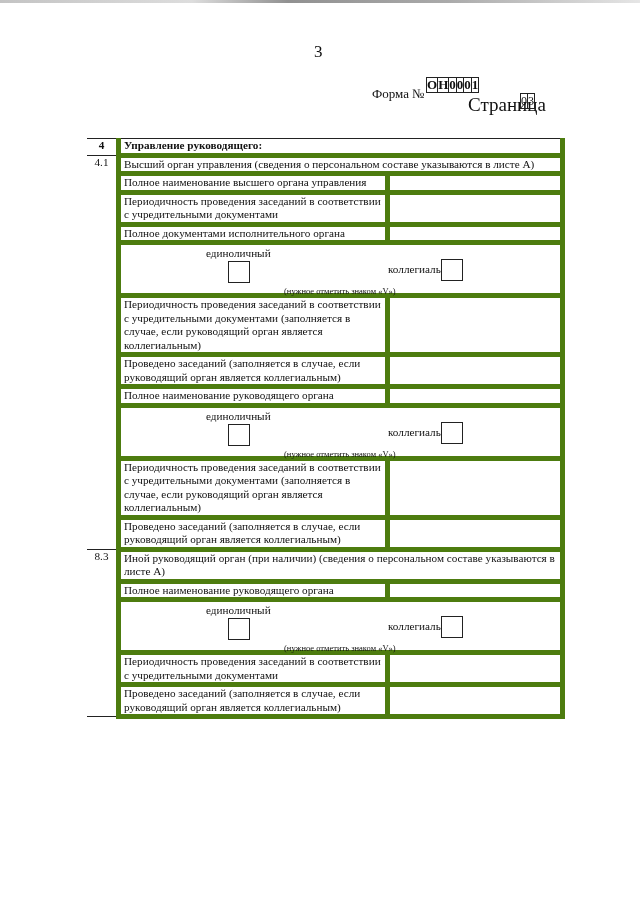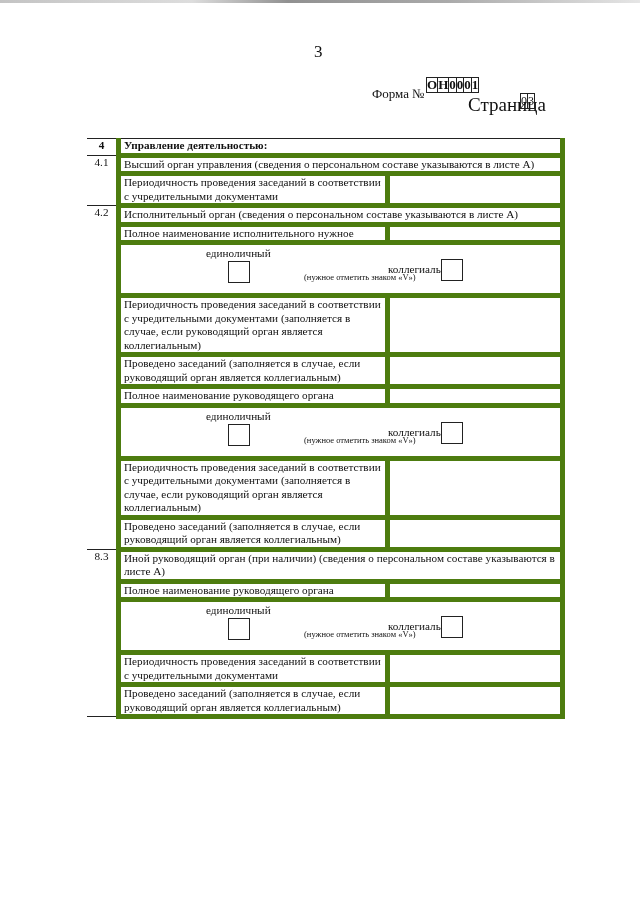--- a/index.html
+++ b/index.html
@@ -25,21 +25,21 @@
   table.main tr.sec td.num { border-top: 1px solid #222; }
   table.main tr.first td { border-top: 1.5px solid #222; }
   table.main td.lbl { width: 258px; }
   .bold { font-weight: bold; }
   .choice-cell { position: relative; height: 48px; }
   .choice-a { position: absolute; left: 85px; top: 2px; text-align: center; }
   .choice-b { position: absolute; left: 267px; top: 18px; }
   .box-a, .box-b { position: absolute; width: 20px; height: 20px; border: 1px solid #222; background: #fff; }
   .box-a { left: 107px; top: 16px; }
   .box-b { left: 320px; top: 14px; }
-  .hint { position: absolute; left: 163px; top: 26px; font-size: 8.5px; white-space: nowrap; margin-left: 20px; }
+  .hint { position: absolute; left: 163px; top: 40px; font-size: 8.5px; white-space: nowrap; }
 </style>
 </head>
 <body>
 
 <div class="scan-top"></div>
 
 <div class="page-num">3</div>
 
 <div class="form-no">
   <span class="form-label">Форма №</span>
@@ -65,40 +65,41 @@
       </tr>
     </tbody>
       </table>
   </div>
 </div>
 
 <table class="main">
   <tbody>
       <tr class="first sec">
     <td class="num bold">4</td>
-    <td colspan="2" class="bold">Управление деятельностью:</td>
+    <td colspan="2" class="bold">Управление руководящего:</td>
   </tr>
 
   <tr class="sec">
     <td class="num">4.1</td>
     <td colspan="2">Высший орган управления (сведения о персональном составе указываются в листе А)</td>
   </tr>
   <tr>
     <td class="num"></td>
+    <td class="lbl">Полное наименование высшего органа управления</td>
+    <td></td>
+  </tr>
+  <tr>
+    <td class="num"></td>
     <td class="lbl">Периодичность проведения заседаний в соответствии с учредительными документами</td>
     <td></td>
   </tr>
 
-  <tr class="sec">
-    <td class="num">4.2</td>
-    <td colspan="2">Исполнительный орган (сведения о персональном составе указываются в листе А)</td>
-  </tr>
   <tr>
     <td class="num"></td>
-    <td class="lbl">Полное наименование исполнительного нужное</td>
+    <td class="lbl">Полное документами исполнительного органа</td>
     <td></td>
   </tr>
   <tr>
     <td class="num"></td>
     <td colspan="2" class="choice-cell">
       <span class="choice-a">единоличный</span>
       <span class="choice-b">коллегиальный</span>
       <span class="box-a"></span>
       <span class="hint">(нужное отметить знаком «V»)</span>
       <span class="box-b"></span>

